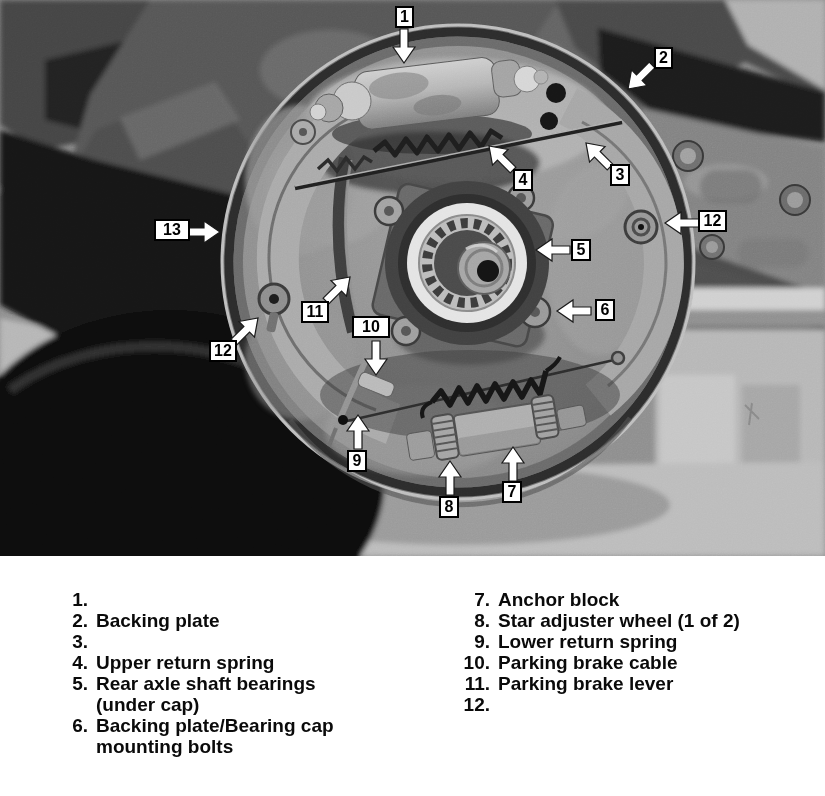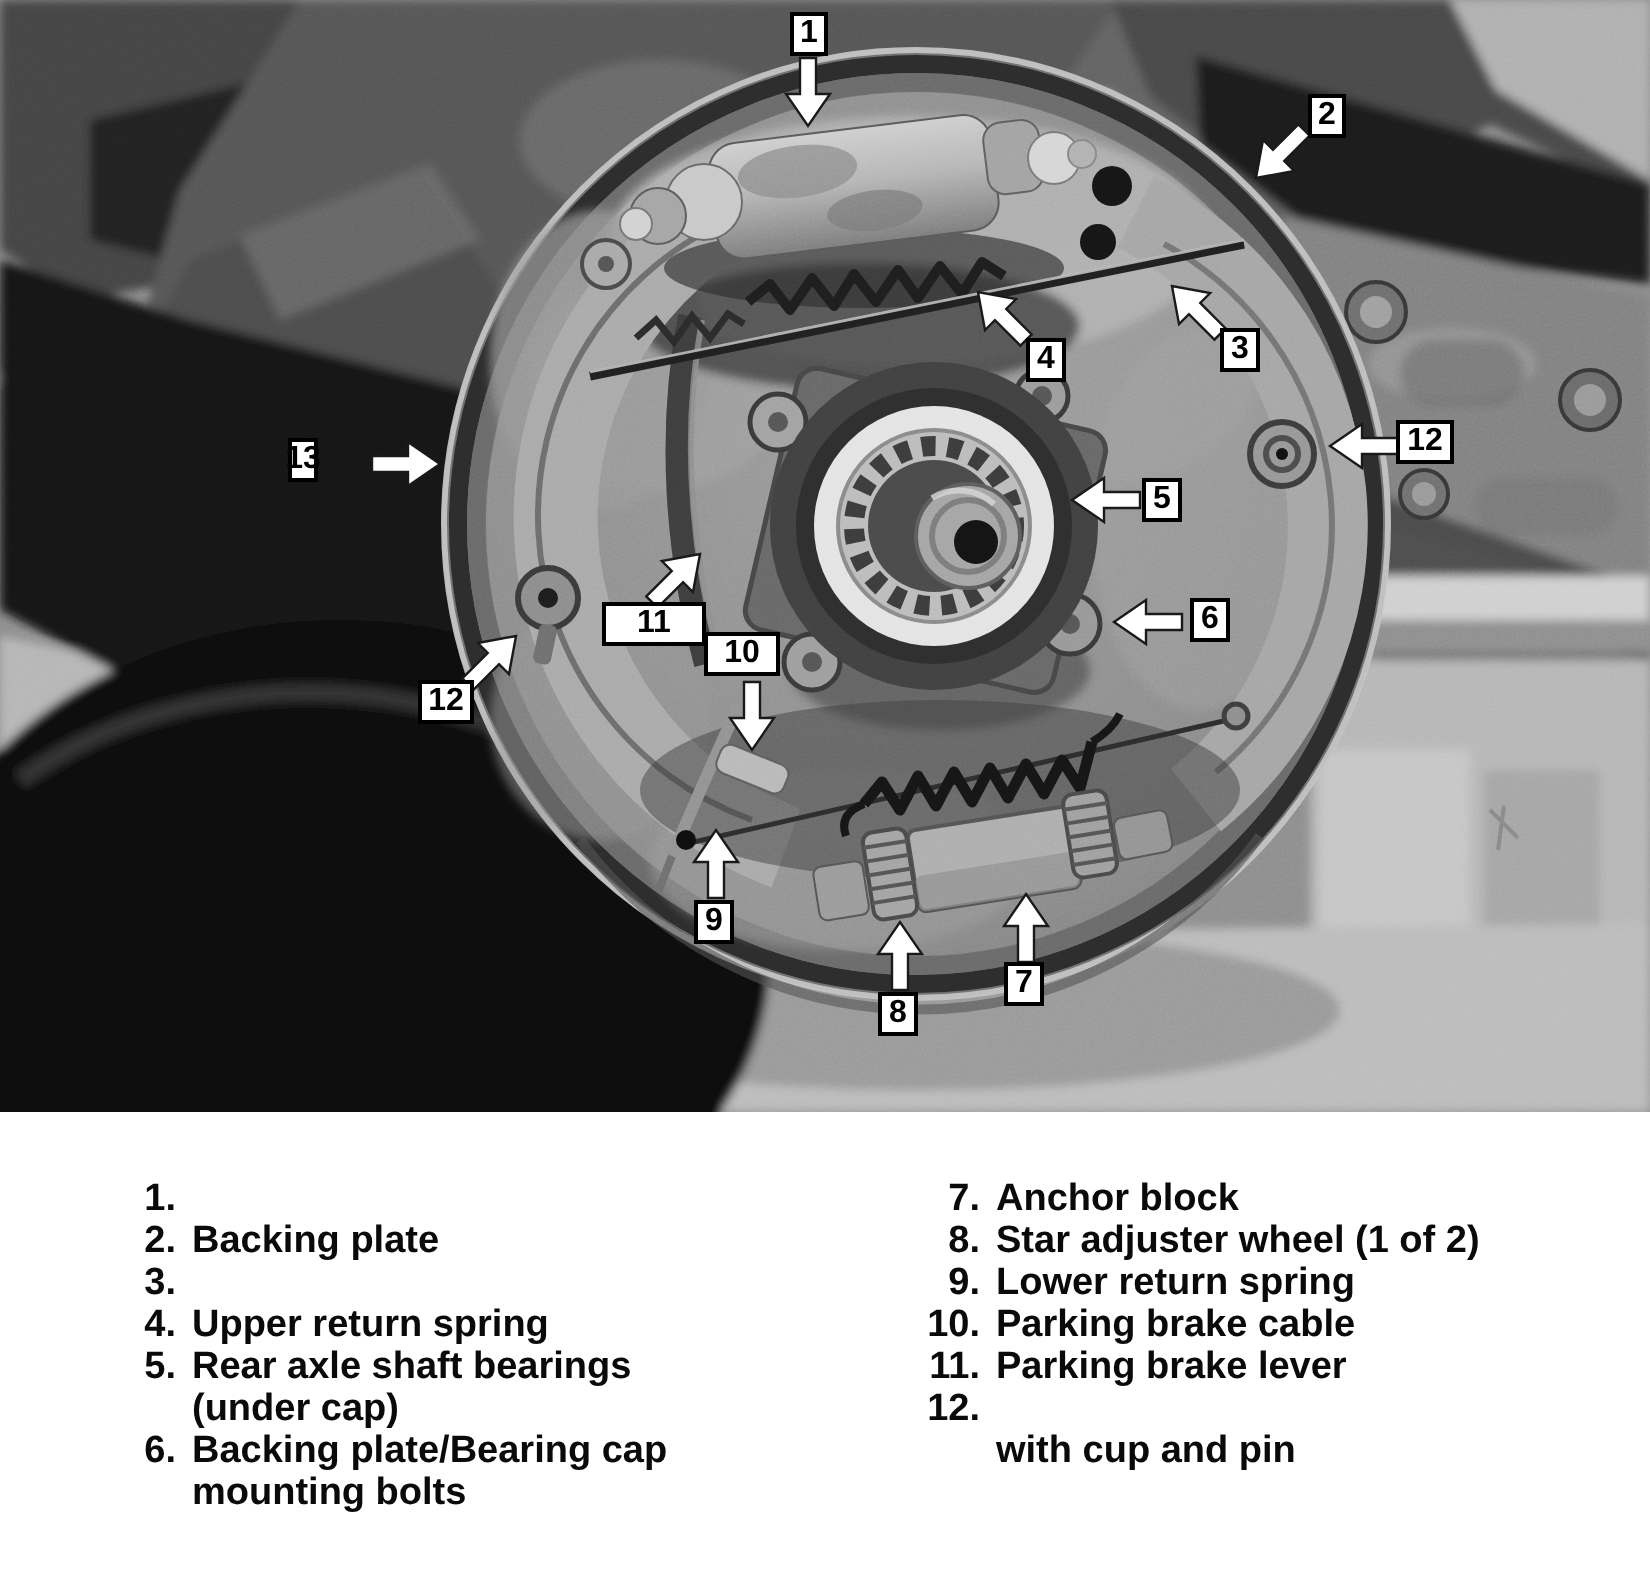--- a/index.html
+++ b/index.html
@@ -259,24 +259,24 @@
     <div class="co" style="left:395px;top:6px;width:19px">1</div>
     <div class="co" style="left:654px;top:47px;width:19px">2</div>
     <div class="co" style="left:610px;top:164px;width:20px">3</div>
     <div class="co" style="left:513px;top:169px;width:20px">4</div>
     <div class="co" style="left:571px;top:239px;width:20px">5</div>
     <div class="co" style="left:595px;top:299px;width:20px">6</div>
     <div class="co" style="left:502px;top:481px;width:20px">7</div>
     <div class="co" style="left:439px;top:496px;width:20px">8</div>
     <div class="co" style="left:347px;top:450px;width:20px">9</div>
     <div class="co" style="left:352px;top:316px;width:38px">10</div>
-    <div class="co" style="left:301px;top:301px;width:52px">11</div>
+    <div class="co" style="left:301px;top:301px;width:28px">11</div>
     <div class="co" style="left:209px;top:340px;width:28px">12</div>
     <div class="co" style="left:698px;top:210px;width:29px">12</div>
-    <div class="co" style="left:144px;top:219px;width:15px">13</div>
+    <div class="co" style="left:154px;top:219px;width:36px">13</div>
   </div>
 
   <div class="legend">
     <div class="legend-col left">
       <div class="li">
         <span class="num">1.</span>
       </div>
       <div class="li">
         <span class="num">2.</span>
         <span class="txt">Backing plate</span>
@@ -313,17 +313,17 @@
       <div class="li">
         <span class="num">10.</span>
         <span class="txt">Parking brake cable</span>
       </div>
       <div class="li">
         <span class="num">11.</span>
         <span class="txt">Parking brake lever</span>
       </div>
       <div class="li">
         <span class="num">12.</span>
-        <span class="txt"><br><span>with cup and pin</span></span>
+        <span class="txt"><br></span>
       </div>
     </div>
   </div>
 </div>
 
 </body></html>

